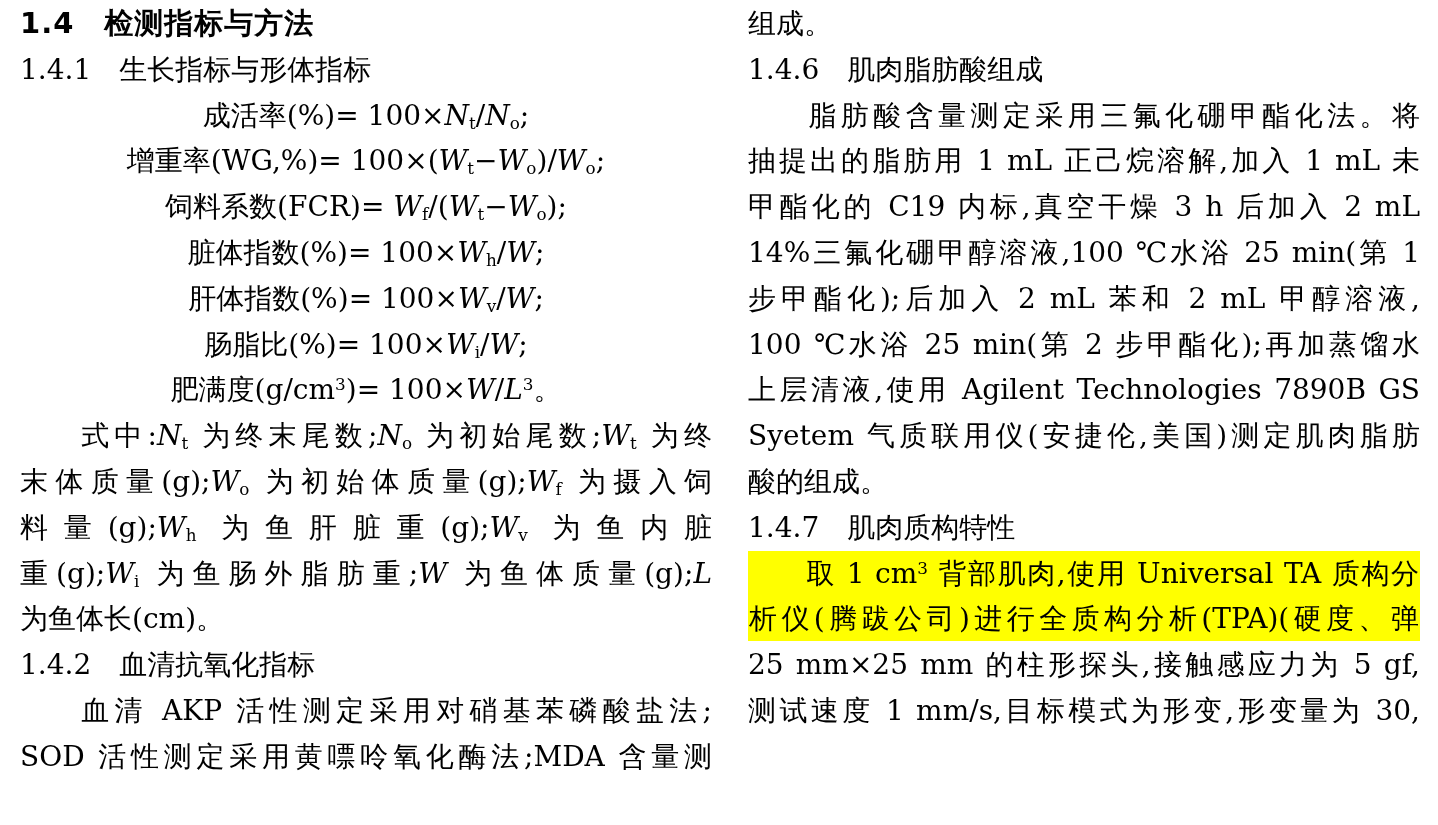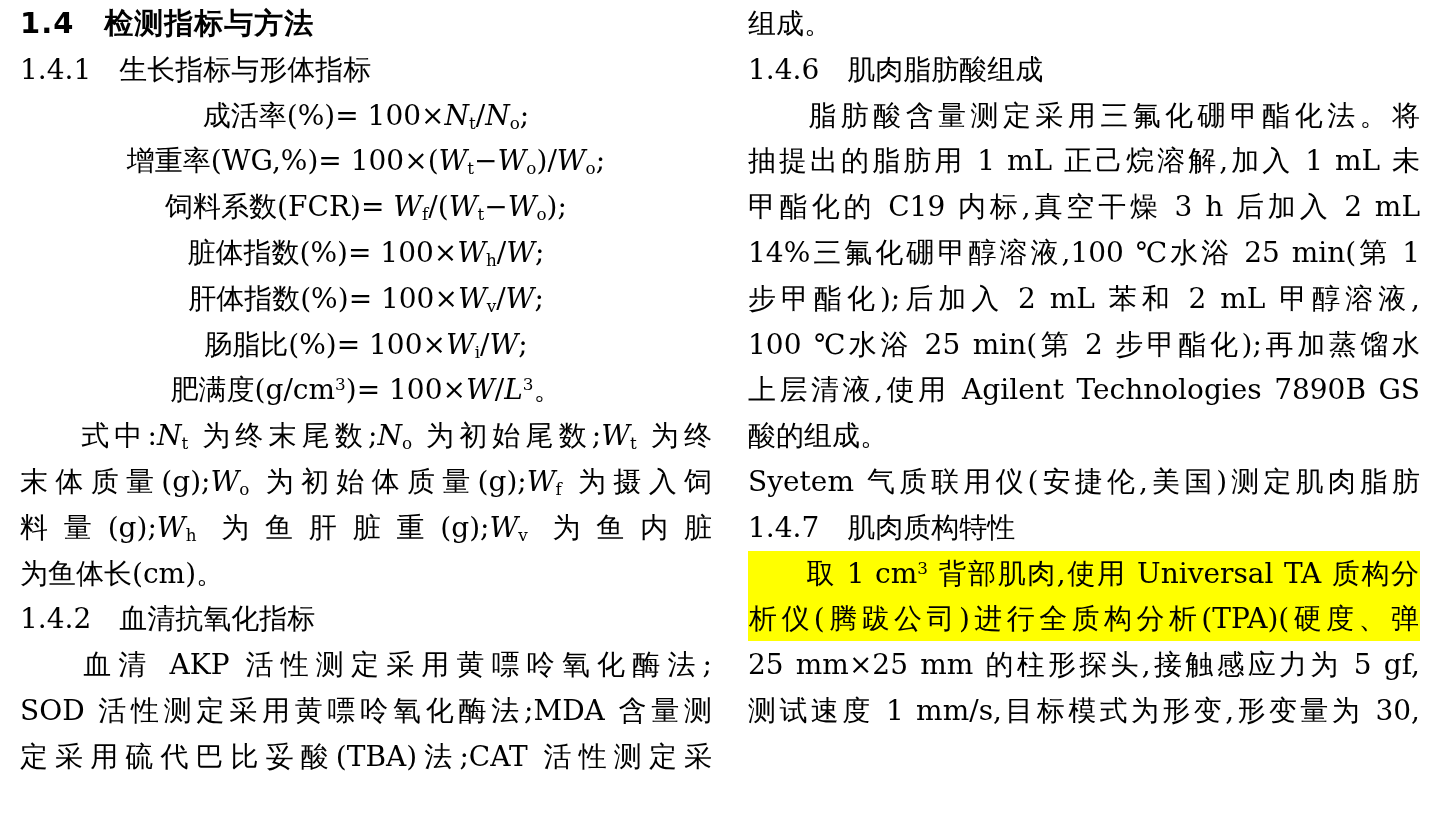--- a/index.html
+++ b/index.html
@@ -52,37 +52,37 @@
       <div class="line formula">成活率(%)= 100×<i class="var">N</i><sub>t</sub>/<i class="var">N</i><sub>o</sub>;</div>
       <div class="line formula">增重率(WG,%)= 100×(<i class="var">W</i><sub>t</sub>−<i class="var">W</i><sub>o</sub>)/<i class="var">W</i><sub>o</sub>;</div>
       <div class="line formula">饲料系数(FCR)= <i class="var">W</i><sub>f</sub>/(<i class="var">W</i><sub>t</sub>−<i class="var">W</i><sub>o</sub>);</div>
       <div class="line formula">脏体指数(%)= 100×<i class="var">W</i><sub>h</sub>/<i class="var">W</i>;</div>
       <div class="line formula">肝体指数(%)= 100×<i class="var">W</i><sub>v</sub>/<i class="var">W</i>;</div>
       <div class="line formula">肠脂比(%)= 100×<i class="var">W</i><sub>i</sub>/<i class="var">W</i>;</div>
       <div class="line formula">肥满度(g/cm<sup>3</sup>)= 100×<i class="var">W</i>/<i class="var">L</i><sup>3</sup>。</div>
       <div class="line body">  式中:<i class="var">N</i><sub>t</sub> 为终末尾数;<i class="var">N</i><sub>o</sub> 为初始尾数;<i class="var">W</i><sub>t</sub> 为终</div>
       <div class="line body">末体质量(g);<i class="var">W</i><sub>o</sub> 为初始体质量(g);<i class="var">W</i><sub>f</sub> 为摄入饲</div>
       <div class="line body">料量(g);<i class="var">W</i><sub>h</sub> 为鱼肝脏重(g);<i class="var">W</i><sub>v</sub> 为鱼内脏</div>
+      <div class="line body">重(g);<i class="var">W</i><sub>i</sub> 为鱼肠外脂肪重;<i class="var">W</i> 为鱼体质量(g);<i class="var">L</i></div>
       <div class="line body-end">为鱼体长(cm)。</div>
       <div class="line h2">1.4.2 血清抗氧化指标</div>
-      <div class="line body">  血清 AKP 活性测定采用黄嘌呤氧化酶法;</div>
+      <div class="line body">  血清 AKP 活性测定采用对硝基苯磷酸盐法;</div>
       <div class="line body">SOD 活性测定采用黄嘌呤氧化酶法;MDA 含量测</div>
-      <div class="line body">定采用硫代巴比妥酸(TBA)法;CAT 活性测定采</div>
     </div>
   <div class="col col-right">
       <div class="line body-end">组成。</div>
       <div class="line h2">1.4.6 肌肉脂肪酸组成</div>
       <div class="line body">  脂肪酸含量测定采用三氟化硼甲酯化法。将</div>
       <div class="line body">抽提出的脂肪用 1 mL 正己烷溶解,加入 1 mL 未</div>
       <div class="line body">甲酯化的 C19 内标,真空干燥 3 h 后加入 2 mL</div>
       <div class="line body">14%三氟化硼甲醇溶液,100 ℃水浴 25 min(第 1</div>
       <div class="line body">步甲酯化);后加入 2 mL 苯和 2 mL 甲醇溶液,</div>
       <div class="line body">100 ℃水浴 25 min(第 2 步甲酯化);再加蒸馏水</div>
       <div class="line body">上层清液,使用 Agilent Technologies 7890B GS</div>
+      <div class="line body">Syetem 气质联用仪(安捷伦,美国)测定肌肉脂肪</div>
       <div class="line body-end">酸的组成。</div>
-      <div class="line body">Syetem 气质联用仪(安捷伦,美国)测定肌肉脂肪</div>
       <div class="line h2">1.4.7 肌肉质构特性</div>
       <div class="line body"><span class="hl">  取 1 cm<sup>3</sup> 背部肌肉,使用 Universal TA 质构分</span></div>
       <div class="line body"><span class="hl">析仪(腾跋公司)进行全质构分析(TPA)(硬度、弹</span></div>
       <div class="line body">25 mm×25 mm 的柱形探头,接触感应力为 5 gf,</div>
       <div class="line body">测试速度 1 mm/s,目标模式为形变,形变量为 30,</div>
     </div>
 </div>
 
 </body></html>

